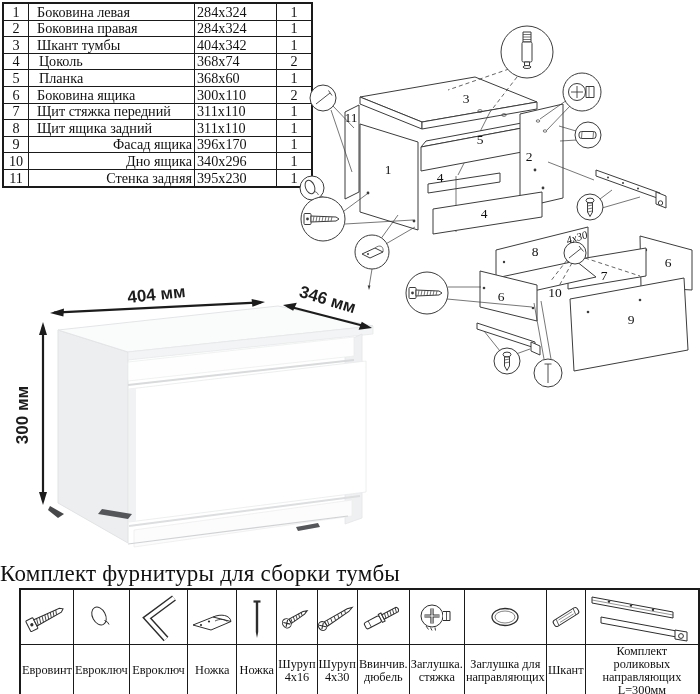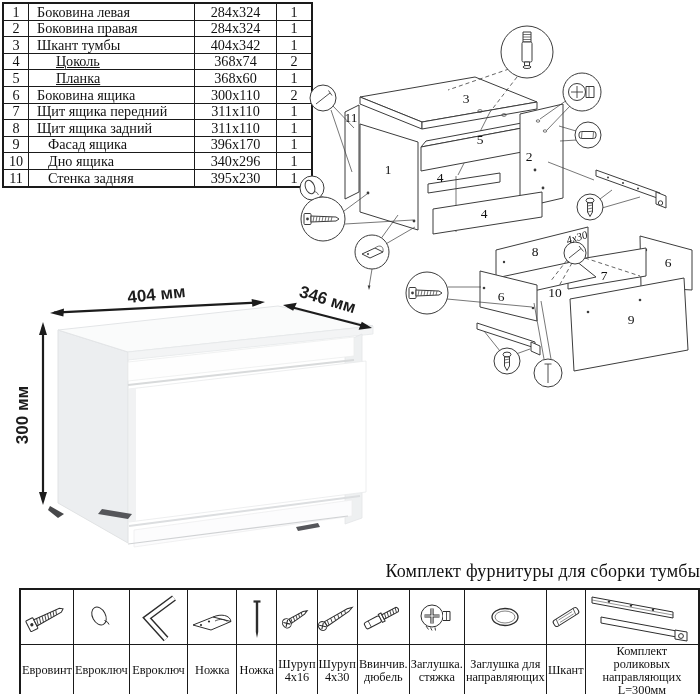--- a/index.html
+++ b/index.html
@@ -13,42 +13,42 @@
     position:absolute;left:2px;top:2px;width:294px;
     border-collapse:collapse;table-layout:fixed;
     border:2px solid #1a1a1a;
   }
   #parts-table td{
     border:1px solid #1a1a1a;height:15.6px;padding:0 2px;
     font-size:14.2px;line-height:1;white-space:nowrap;overflow:hidden;
   }
   #parts-table td.pt-num{width:20px;text-align:center;}
   #parts-table td.pt-name{width:155px;padding-left:8px;}
-  #parts-table td.pt-name.ind1{padding-left:19px;}
-  #parts-table td.pt-name.ind2{padding-left:27px;text-decoration:underline;}
-  #parts-table td.pt-size{width:77px;text-align:center;}
+  #parts-table td.pt-name.ind1{padding-left:19px;text-align:right;}
+  #parts-table td.pt-name.ind2{padding-left:10px;}
+  #parts-table td.pt-size{width:77px;text-align:left;}
   #parts-table td.pt-qty{width:30px;text-align:center;}
   
   #diagram{position:absolute;left:288px;top:0;}
   #diagram .pn{fill:#fff;stroke:#3c3c3c;stroke-width:1;stroke-linejoin:round;}
   #diagram .ln{fill:none;stroke:#3c3c3c;stroke-width:0.9;}
   #diagram .thin{fill:none;stroke:#3c3c3c;stroke-width:0.7;}
   #diagram .dash{fill:none;stroke:#3c3c3c;stroke-width:0.8;stroke-dasharray:4 3;}
   #diagram .dot{fill:#3c3c3c;stroke:none;}
   #diagram .dnum{font:13.5px "Liberation Serif",serif;fill:#111;text-anchor:middle;}
   #diagram .dsmall{font:italic 11px "Liberation Serif",serif;fill:#111;text-anchor:middle;}
   
   #render{position:absolute;left:8px;top:250px;}
   #render .dim{font:bold 17px "Liberation Sans","DejaVu Sans",sans-serif;fill:#1c1c1c;text-anchor:middle;}
   #render .arr{stroke:#1c1c1c;stroke-width:2.2;fill:none;}
   #render .ah{fill:#1c1c1c;stroke:none;}
   
   #hw-title{
-    position:absolute;left:0;top:561px;width:700px;text-align:right;
-    font-size:18px;letter-spacing:.2px;
+    position:absolute;left:0;top:561px;width:700px;text-align:left;
+    font-size:23px;letter-spacing:.2px;
   }
   #hw-table{
     position:absolute;left:19px;top:588px;border-collapse:collapse;table-layout:fixed;
     border:2px solid #1a1a1a;
   }
   #hw-table td{border:1px solid #1a1a1a;padding:0;text-align:center;vertical-align:middle;}
   #hw-table .hw-icon-cell{height:54px;}
   #hw-table .hw-name-cell{height:26px;font-size:12.3px;line-height:1.05;padding:0 1px;}
   #hw-table .hw-qty-cell{height:19px;font-size:16.5px;}
   .hw-ico{display:block;margin:0 auto;}
@@ -89,21 +89,21 @@
         <td class="pt-qty">1</td>
       </tr>
       <tr>
         <td class="pt-num">6</td>
         <td class="pt-name">Боковина ящика</td>
         <td class="pt-size">300x110</td>
         <td class="pt-qty">2</td>
       </tr>
       <tr>
         <td class="pt-num">7</td>
-        <td class="pt-name">Щит ящика передний</td>
+        <td class="pt-name">Щит стяжка передний</td>
         <td class="pt-size">311x110</td>
         <td class="pt-qty">1</td>
       </tr>
       <tr>
         <td class="pt-num">8</td>
         <td class="pt-name">Щит ящика задний</td>
         <td class="pt-size">311x110</td>
         <td class="pt-qty">1</td>
       </tr>
       <tr>

